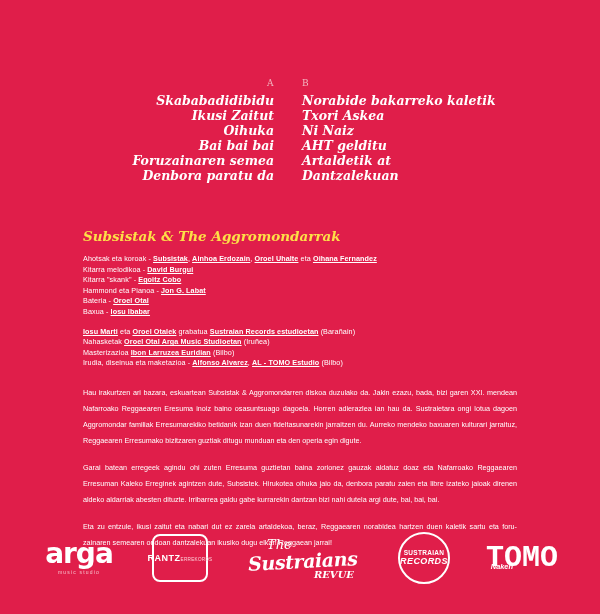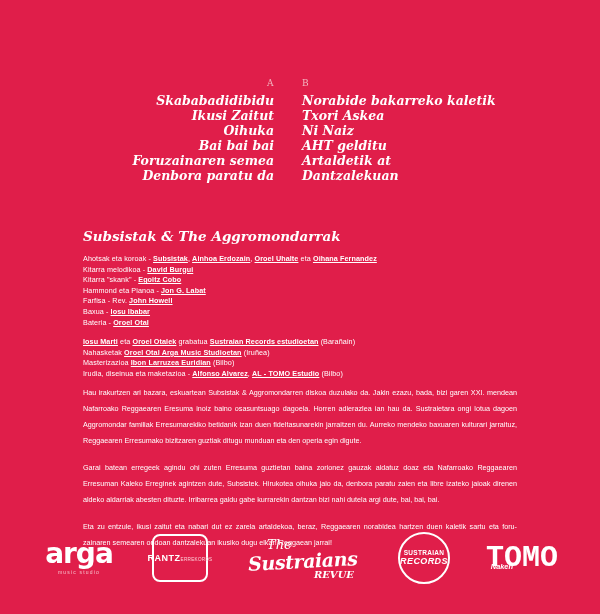--- a/index.html
+++ b/index.html
@@ -60,21 +60,21 @@
     position: absolute;
     left: 83px;
     top: 228px;
     width: 440px;
   }
   .credits-title {
     font-family: "DejaVu Serif", serif;
     font-style: italic;
     font-weight: bold;
     font-size: 13.5px;
-    color: #ffffff;
+    color: #fde047;
     margin-bottom: 10px;
   }
   .credit-line {
     font-size: 7.2px;
     line-height: 10.6px;
     color: #ffffff;
     letter-spacing: 0.1px;
   }
   .credit-line b {
     font-weight: bold;
@@ -253,23 +253,22 @@
   </div>
 </div>
 
 <div class="credits">
   <div class="credits-title">Subsistak &amp; The Aggromondarrak</div>
   <div class="credit-group">
     <div class="credit-line">Ahotsak eta koroak - <b>Subsistak</b>, <b>Ainhoa Erdozain</b>, <b>Oroel Uhalte</b> eta <b>Oihana Fernandez</b></div>
     <div class="credit-line">Kitarra melodikoa - <b>David Burgui</b></div>
     <div class="credit-line">Kitarra "skank" - <b>Egoitz Cobo</b></div>
     <div class="credit-line">Hammond eta Pianoa - <b>Jon G. Labat</b></div>
-    <div class="credit-line">Farfisa - Rev. <b>John Howell</b></div>
+    <div class="credit-line">Bateria - <b>Oroel Otal</b></div>
     <div class="credit-line">Baxua - <b>Iosu Ibabar</b></div>
-    <div class="credit-line">Bateria - <b>Oroel Otal</b></div>
   </div>
   <div class="credit-group">
     <div class="credit-line"><b>Iosu Marti</b> eta <b>Oroel Otalek</b> grabatua <b>Sustraian Records estudioetan</b> (Barañain)</div>
     <div class="credit-line">Nahasketak <b>Oroel Otal Arga Music Studioetan</b> (Iruñea)</div>
     <div class="credit-line">Masterizazioa <b>Ibon Larruzea Euridian</b> (Bilbo)</div>
     <div class="credit-line">Irudia, diseinua eta maketazioa - <b>Alfonso Alvarez</b>, <b>AL - TOMO Estudio</b> (Bilbo)</div>
   </div>
 </div>
 
 <div class="body-text">

